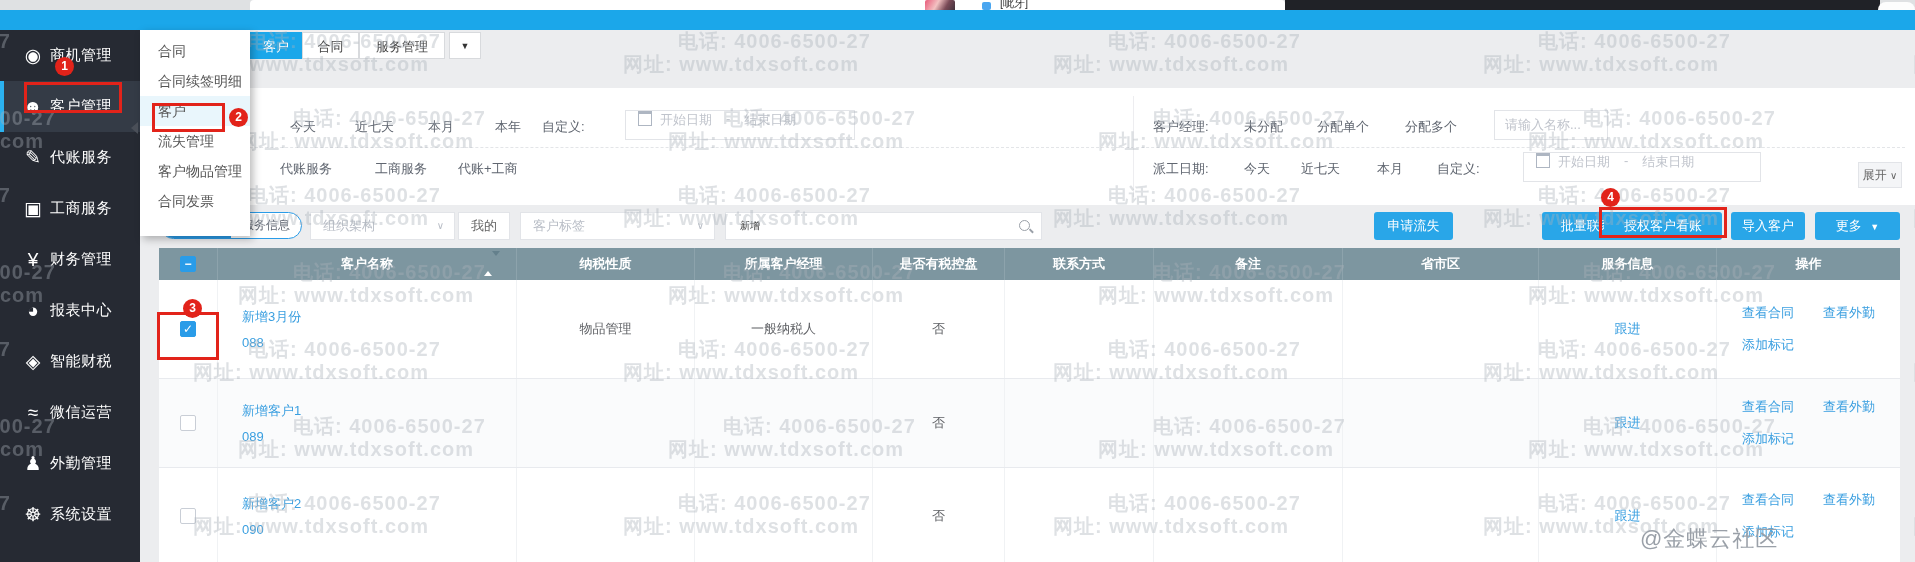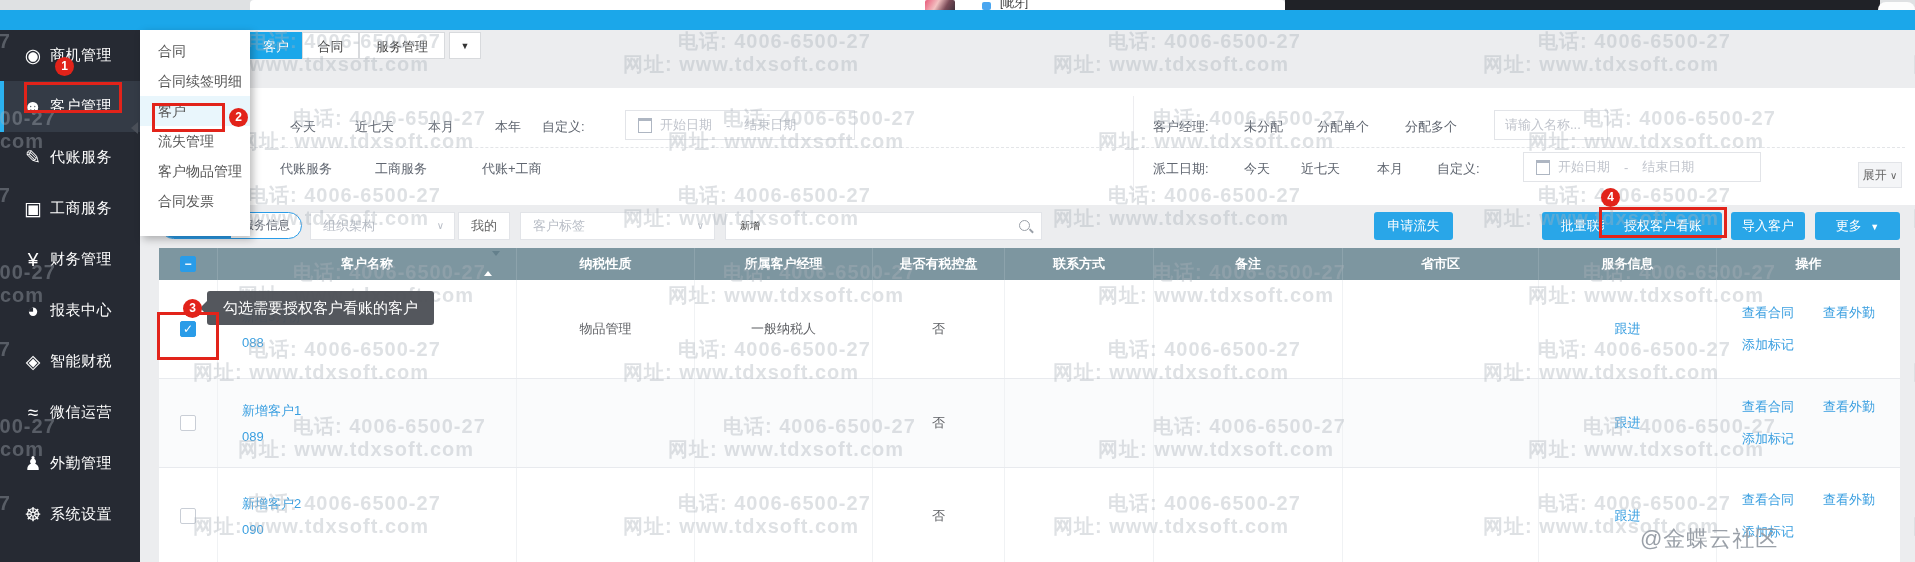--- a/index.html
+++ b/index.html
@@ -44,21 +44,21 @@
   .tab-caret{position:absolute;top:0;height:27px;width:32px;background:#fff;border:1px solid #d8dadd;box-sizing:border-box;
              text-align:center;line-height:27px;font-size:9px;color:#333;cursor:pointer;}
 
   
   .filter-panel{position:absolute;left:140px;top:88px;width:1775px;height:117px;background:#fff;z-index:5;}
   .fp-dash{position:absolute;left:10px;right:10px;top:59px;border-top:1px dashed #e3e5e8;}
   .fp-vline{position:absolute;left:993px;top:8px;bottom:8px;border-left:1px solid #ededf0;}
   .fopt{position:absolute;font-size:13px;color:#606670;cursor:pointer;white-space:nowrap;}
   .flabel{position:absolute;font-size:13px;color:#606670;white-space:nowrap;}
   .date-box{position:absolute;height:30px;border:1px solid #e2e4e8;background:#fff;box-sizing:border-box;
-            display:flex;align-items:center;font-size:13px;color:#c0c4cc;cursor:pointer;}
+            display:flex;align-items:flex-start;font-size:13px;color:#c0c4cc;cursor:pointer;}
   .cal-ico{width:12px;height:11px;border:1px solid #aeb6c2;border-top:3px solid #aeb6c2;margin:0 8px 0 12px;}
   .inp{position:absolute;height:30px;border:1px solid #e2e4e8;background:#fff;box-sizing:border-box;
        font-size:13px;color:#c0c4cc;line-height:28px;padding-left:10px;cursor:text;}
   .expand-btn{position:absolute;left:1718px;top:74px;width:44px;height:26px;background:#f4f5f7;border:1px solid #e2e4e8;
               box-sizing:border-box;font-size:12px;color:#666;text-align:center;line-height:24px;cursor:pointer;}
 
   
   .toolbar{position:absolute;left:0;top:210px;width:1915px;height:32px;z-index:5;}
   .vtabs{position:absolute;left:160px;top:2px;width:142px;height:27px;border:1px solid #2a9ce8;border-radius:14px;
          overflow:hidden;display:flex;background:#fff;box-sizing:border-box;}
@@ -193,21 +193,21 @@
     <span class="flabel" style="left:402px;top:30px;">自定义:</span>
     <div class="date-box" style="left:485px;top:22px;width:230px;">
       <span class="cal-ico"></span>
       <span>开始日期</span>
       <span style="margin:0 14px;">-</span>
       <span>结束日期</span>
     </div>
 
     <span class="fopt" style="left:140px;top:72px;">代账服务</span>
     <span class="fopt" style="left:235px;top:72px;">工商服务</span>
-    <span class="fopt" style="left:318px;top:72px;margin-left:24px;">代账+工商</span>
+    <span class="fopt" style="left:318px;top:72px;">代账+工商</span>
 
     <span class="flabel" style="left:1013px;top:30px;">客户经理:</span>
     <span class="fopt" style="left:1104px;top:30px;">未分配</span>
     <span class="fopt" style="left:1177px;top:30px;">分配单个</span>
     <span class="fopt" style="left:1265px;top:30px;">分配多个</span>
     <div class="inp" style="left:1354px;top:22px;width:114px;">请输入名称...</div>
 
     <span class="flabel" style="left:1013px;top:72px;">派工日期:</span>
     <span class="fopt" style="left:1104px;top:72px;">今天</span>
     <span class="fopt" style="left:1161px;top:72px;">近七天</span>
@@ -439,20 +439,19 @@
       <div class="wm" style="left: 1913px; top: 513px;">网址: www.tdxsoft.com</div>
     </div>
   <div class="wm-community">@金蝶云社区</div>
 
   <div class="red-box" style="left:24px;top:82px;width:98px;height:31px;"></div>
   <div class="badge" style="left:55px;top:57px;">1</div>
 
   <div class="red-box" style="left:152px;top:103px;width:73px;height:29px;"></div>
   <div class="badge" style="left:229px;top:108px;">2</div>
 
-  <div class="tooltip">勾选需要授权客户看账的客户</div>
   <div class="badge" style="left:183px;top:299px;">3</div>
   <div class="red-box" style="left:157px;top:312px;width:62px;height:48px;"></div>
 
   <div class="red-box" style="left:1599px;top:207px;width:128px;height:31px;"></div>
   <div class="badge" style="left:1601px;top:188px;">4</div>
 
 </div>
 
 </body></html>

